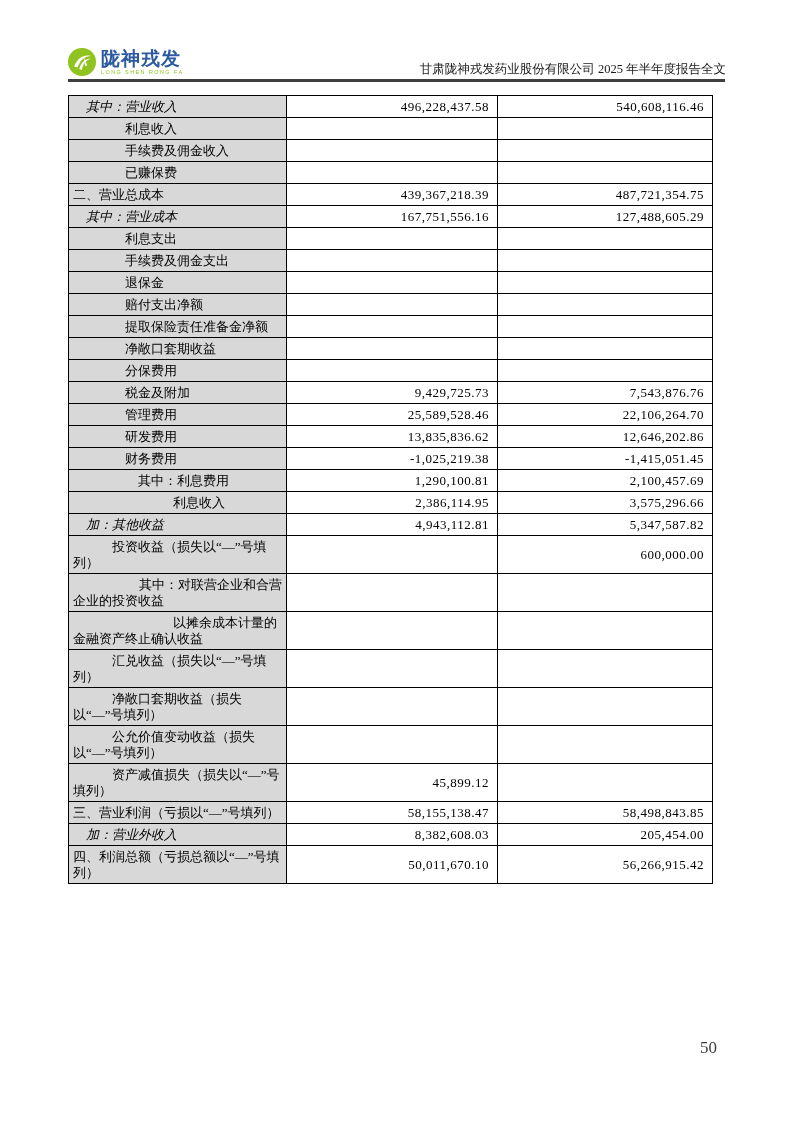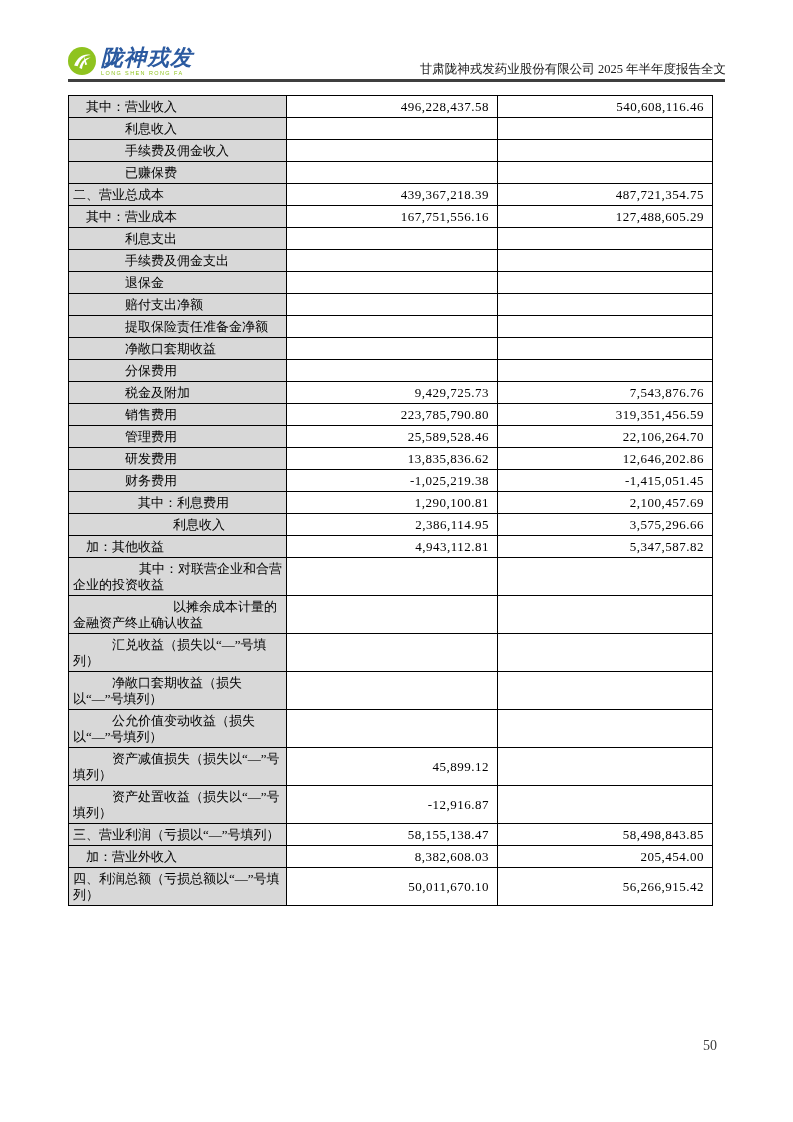--- a/index.html
+++ b/index.html
@@ -30,22 +30,21 @@
     display: flex;
     align-items: center;
     gap: 5px;
     margin-bottom: 2px;
   }
   .logo-circle { width: 28px; height: 28px; display: block; }
   .logo-text { display: flex; flex-direction: column; line-height: 1; }
   .logo-cn {
     font-family: "Liberation Sans", "DejaVu Sans", sans-serif;
     font-weight: bold;
-    font-style: italic;
-    font-size: 22px;
+    font-size: 19px;
     color: #2b5aa0;
     letter-spacing: 1px;
   }
   .logo-en {
     font-family: "Liberation Sans", "DejaVu Sans", sans-serif;
     font-size: 5.5px;
     color: #8fc31f;
     letter-spacing: 1.4px;
     margin-top: 2px;
     white-space: nowrap;
@@ -93,34 +92,34 @@
     word-break: break-all;
   }
   .fin-table td.num {
     background: #ffffff;
     text-align: right;
     letter-spacing: 0.5px;
     white-space: nowrap;
   }
   
   .ind0 { text-indent: 0; }
-  .ind1 { text-indent: 13px; }
+  .ind1 { text-indent: 13px; font-style: italic; }
   .ind2 { text-indent: 52px; }
   .ind3 { text-indent: 65px; }
   .ind4 { text-indent: 100px; }
   .ind5 { text-indent: 39px; }
   .ind6 { text-indent: 66px; }
   .ind7 { text-indent: 100px; }
 
   
   .page-number {
     position: absolute;
     top: 1038px;
     right: 76px;
-    font-size: 14px;
+    font-size: 17px;
     color: #3c3c3c;
   }
 </style>
 </head>
 <body>
 
 <div class="page">
 
   <div class="header">
     <div class="logo">
@@ -211,25 +210,20 @@
           <td class="label ind2">分保费用</td>
           <td class="num"></td>
           <td class="num"></td>
         </tr>
         <tr>
           <td class="label ind2">税金及附加</td>
           <td class="num">9,429,725.73</td>
           <td class="num">7,543,876.76</td>
         </tr>
         <tr>
-          <td class="label ind2">销售费用</td>
-          <td class="num">223,785,790.80</td>
-          <td class="num">319,351,456.59</td>
-        </tr>
-        <tr>
           <td class="label ind2">管理费用</td>
           <td class="num">25,589,528.46</td>
           <td class="num">22,106,264.70</td>
         </tr>
         <tr>
           <td class="label ind2">研发费用</td>
           <td class="num">13,835,836.62</td>
           <td class="num">12,646,202.86</td>
         </tr>
         <tr>
@@ -246,20 +240,25 @@
           <td class="label ind4">利息收入</td>
           <td class="num">2,386,114.95</td>
           <td class="num">3,575,296.66</td>
         </tr>
         <tr>
           <td class="label ind1">加：其他收益</td>
           <td class="num">4,943,112.81</td>
           <td class="num">5,347,587.82</td>
         </tr>
         <tr>
+          <td class="label ind5">投资收益（损失以“—”号填列）</td>
+          <td class="num"></td>
+          <td class="num">600,000.00</td>
+        </tr>
+        <tr>
           <td class="label ind6">其中：对联营企业和合营企业的投资收益</td>
           <td class="num"></td>
           <td class="num"></td>
         </tr>
         <tr>
           <td class="label ind7">以摊余成本计量的金融资产终止确认收益</td>
           <td class="num"></td>
           <td class="num"></td>
         </tr>
         <tr>
@@ -273,25 +272,20 @@
           <td class="num"></td>
         </tr>
         <tr>
           <td class="label ind5">公允价值变动收益（损失以“—”号填列）</td>
           <td class="num"></td>
           <td class="num"></td>
         </tr>
         <tr>
           <td class="label ind5">资产减值损失（损失以“—”号填列）</td>
           <td class="num">45,899.12</td>
-          <td class="num"></td>
-        </tr>
-        <tr>
-          <td class="label ind5">资产处置收益（损失以“—”号填列）</td>
-          <td class="num">-12,916.87</td>
           <td class="num"></td>
         </tr>
         <tr>
           <td class="label ind0">三、营业利润（亏损以“—”号填列）</td>
           <td class="num">58,155,138.47</td>
           <td class="num">58,498,843.85</td>
         </tr>
         <tr>
           <td class="label ind1">加：营业外收入</td>
           <td class="num">8,382,608.03</td>

